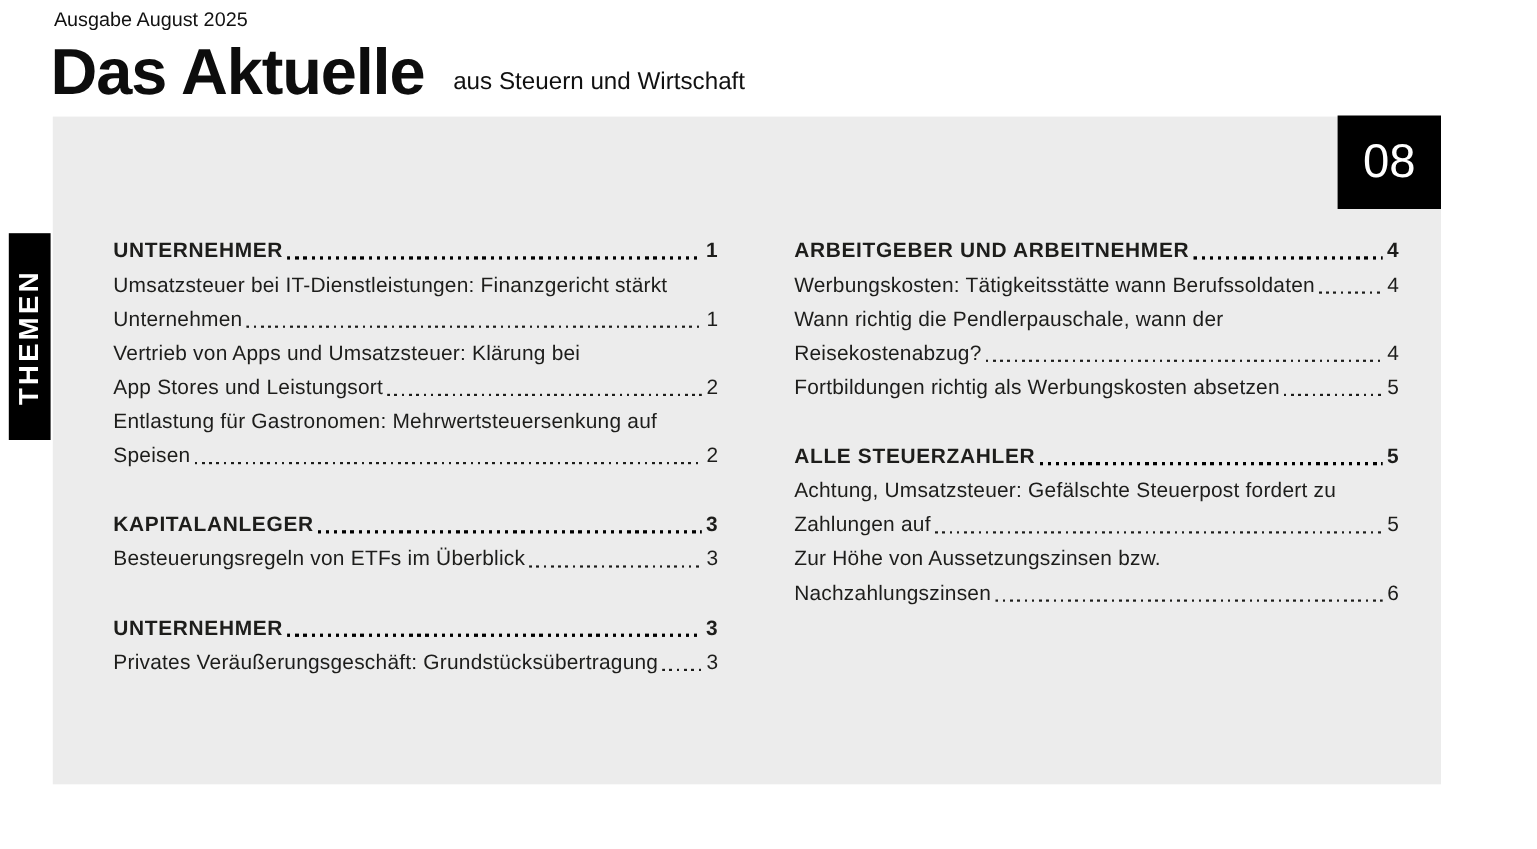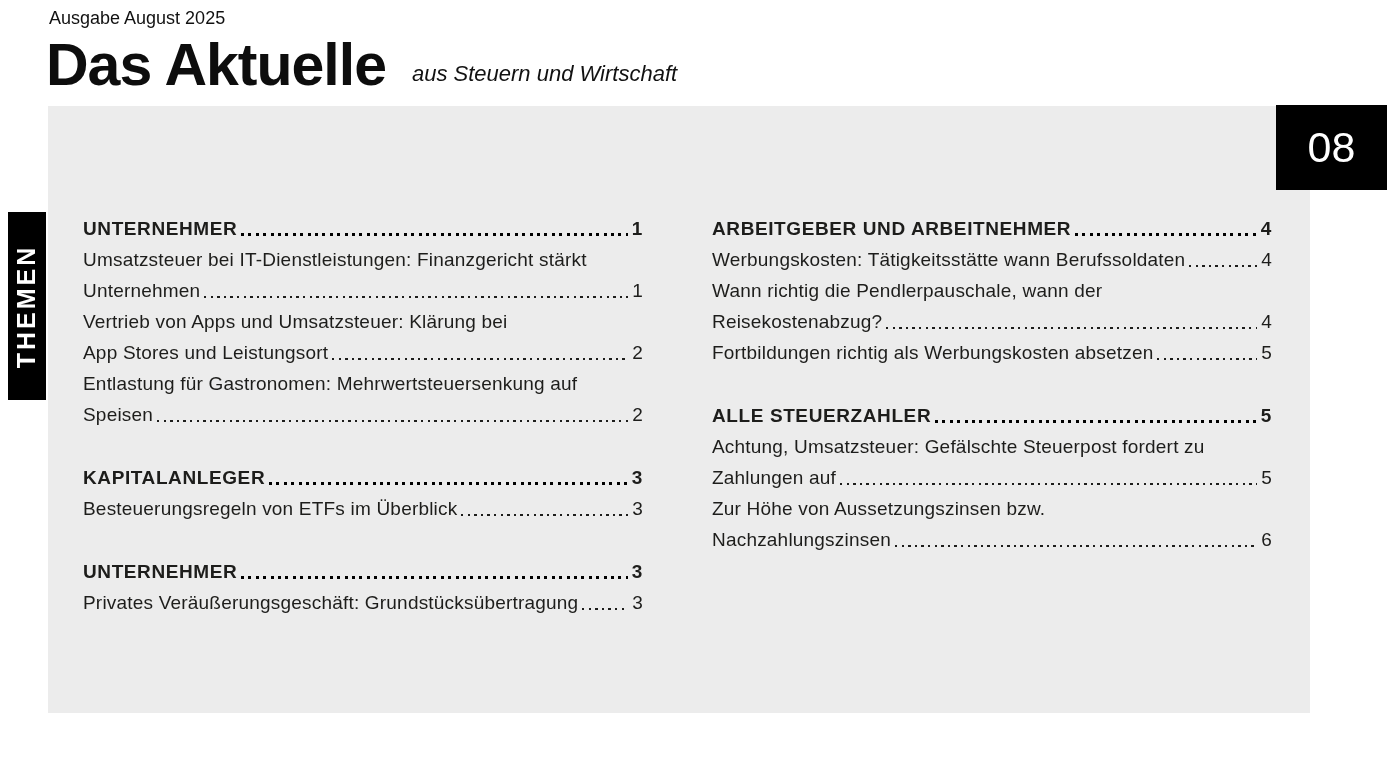--- a/index.html
+++ b/index.html
@@ -15,27 +15,27 @@
   }
   .title-row {
     position: absolute; left: 46px; top: 33px;
     display: flex; align-items: baseline; gap: 26px; white-space: nowrap;
   }
   .main-title {
     font-size: 59px; line-height: 64px; font-weight: bold; 
     letter-spacing: -1px; color: #0d0d0d;
   }
   .sub-title {
-    font-size: 22px; font-style: italic; font-weight: 500; color: #111;
+    font-size: 22px; font-weight: 500; color: #111;
     position: relative; top: -4px;
   }
 
   
   .issue-badge {
-    position: absolute; left: 1276px; top: 105px; width: 111px; height: 85px;
+    position: absolute; left: 1216px; top: 105px; width: 94px; height: 85px;
     background: #000000; color: #ffffff;
     display: flex; align-items: center; justify-content: center;
     font-size: 43px; line-height: 1;
   }
 
   
   .side-tab {
     position: absolute; left: 8px; top: 212px; width: 38px; height: 188px;
     background: #000000; display: flex; align-items: center; justify-content: center;
   }
@@ -43,21 +43,21 @@
     transform: rotate(-90deg); white-space: nowrap;
     color: #ffffff; font-weight: bold; font-size: 25px; letter-spacing: 3px;
   }
 
   
   .toc-panel {
     position: absolute; left: 48px; top: 106px; width: 1262px; height: 607px;
     background: #ececec;
     padding: 107px 38px 0 35px;
   }
-  .toc-columns { display: flex; gap: 69px; }
+  .toc-columns { display: flex; gap: 69px; margin-left: 20px; }
   .toc-column { flex: 1 1 0; min-width: 0; }
 
   .toc-section { margin: 0; }
   .toc-section + .toc-section { margin-top: 32px; }
 
   .toc-line { font-size: 19px; line-height: 31px; letter-spacing: 0.2px; }
   .leader-line { display: flex; }
   .leader-line .t { white-space: nowrap; }
   .leader { flex: 1 1 auto; position: relative; min-width: 4px; }
   .leader::after {

